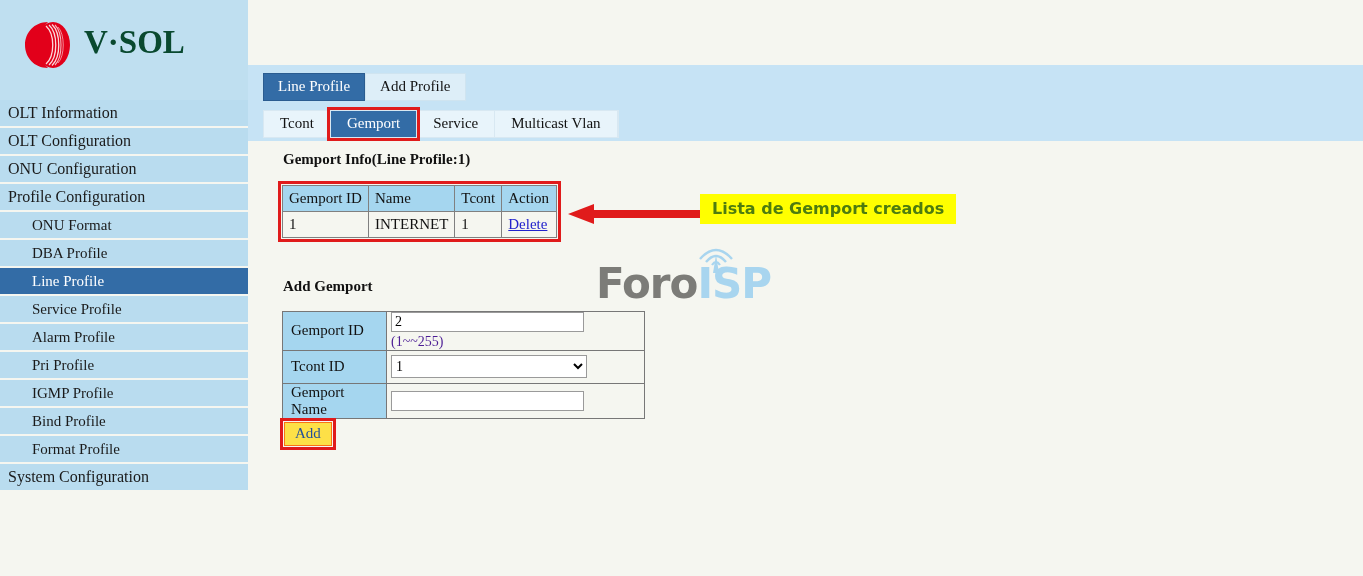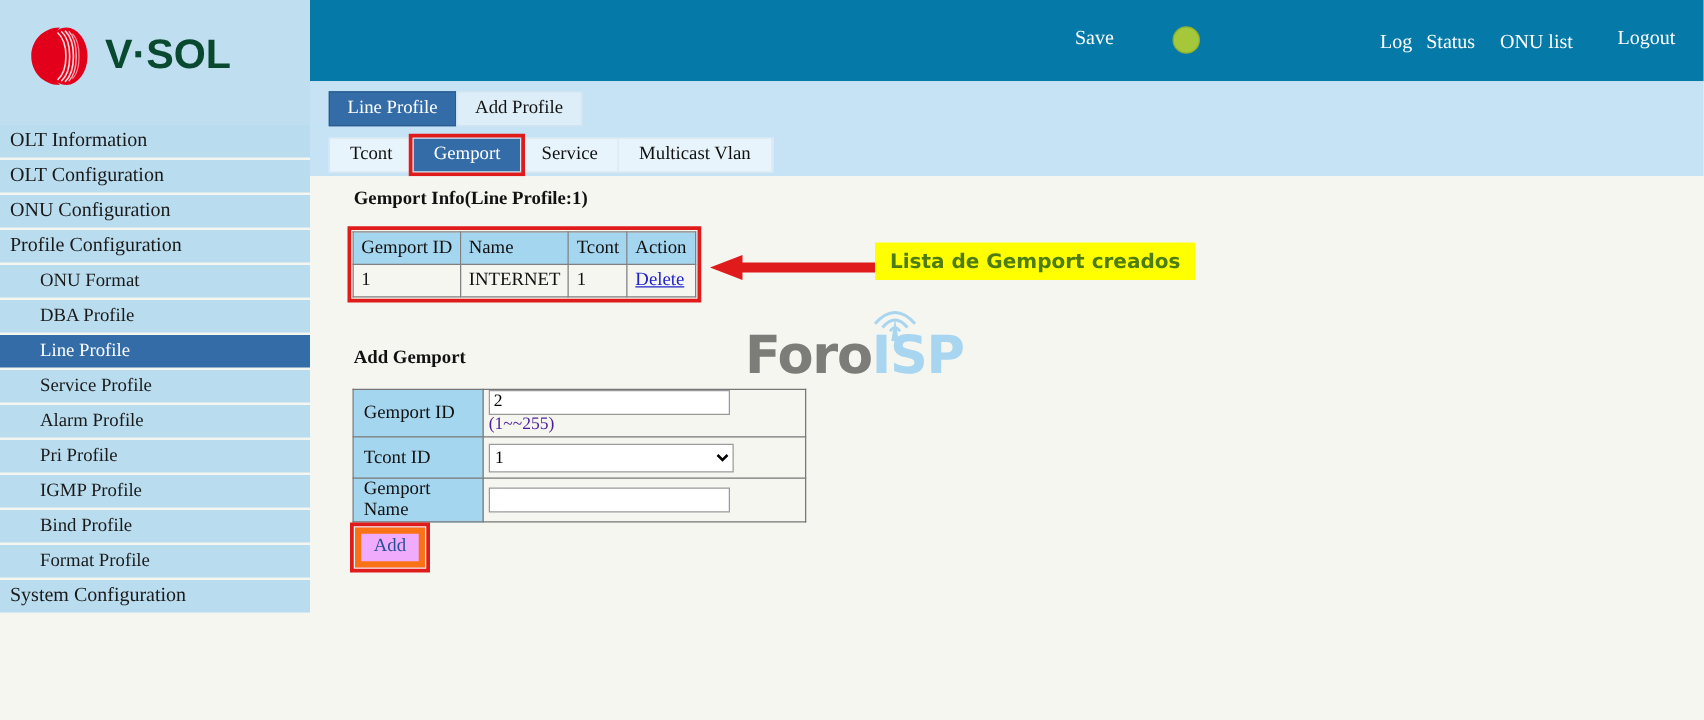--- a/index.html
+++ b/index.html
@@ -23,21 +23,21 @@
     height: 100px; width: 248px;
     background: #bfdff0;
     position: relative;
   }
   #logo-mark {
     position: absolute; left: 22px; top: 20px;
     width: 52px; height: 50px;
   }
   #logo-text {
     position: absolute; left: 84px; top: 24px;
-    font-family: Liberation Sans, sans-serif;
+    font-family: Liberation Serif, serif;
     font-weight: bold;
     font-size: 33px;
     letter-spacing: 0px;
     color: #09492f;
   }
   .menu-item {
     height: 26px;
     line-height: 26px;
     background: #b9dcef;
     color: #1a1a1a;
@@ -265,22 +265,22 @@
     content: "";
     position: absolute;
     left: -4px; top: -4px; right: -4px; bottom: -4px;
     border: 3px solid #e01b1b;
     pointer-events: none;
   }
   #add-btn {
     font-size: 15px;
     font-family: "Liberation Serif", serif;
     color: #24509a;
-    background: #f0abfc;
-    border: 5px solid #f97316;
+    background: #fde047;
+    border: 1px solid #f97316;
     padding: 2px 10px 3px 10px;
     cursor: pointer;
   }
 </style>
 </head>
 <body>
 
 <div id="app">
 
   <div id="sidebar">
@@ -309,28 +309,20 @@
         <div class="menu-item sub">Service Profile</div>
         <div class="menu-item sub">Alarm Profile</div>
         <div class="menu-item sub">Pri Profile</div>
         <div class="menu-item sub">IGMP Profile</div>
         <div class="menu-item sub">Bind Profile</div>
         <div class="menu-item sub">Format Profile</div>
         <div class="menu-item">System Configuration</div>
       </div>
   </div>
 
-  <div id="header">
-    <div id="save-link">Save</div>
-    <div id="status-dot"></div>
-    <div class="hdr-link" id="hdr-log">Log</div>
-    <div class="hdr-link" id="hdr-status">Status</div>
-    <div class="hdr-link" id="hdr-onulist">ONU list</div>
-    <div class="hdr-link" id="hdr-logout">Logout</div>
-  </div>
 
   <div id="tabzone">
     <div id="tabrow1">
         <div class="tab active">Line Profile</div>
         <div class="tab">Add Profile</div>
       </div>
     <div id="tabrow2">
         <div class="tab">Tcont</div>
         <div class="tab active boxed">Gemport</div>
         <div class="tab">Service</div>

